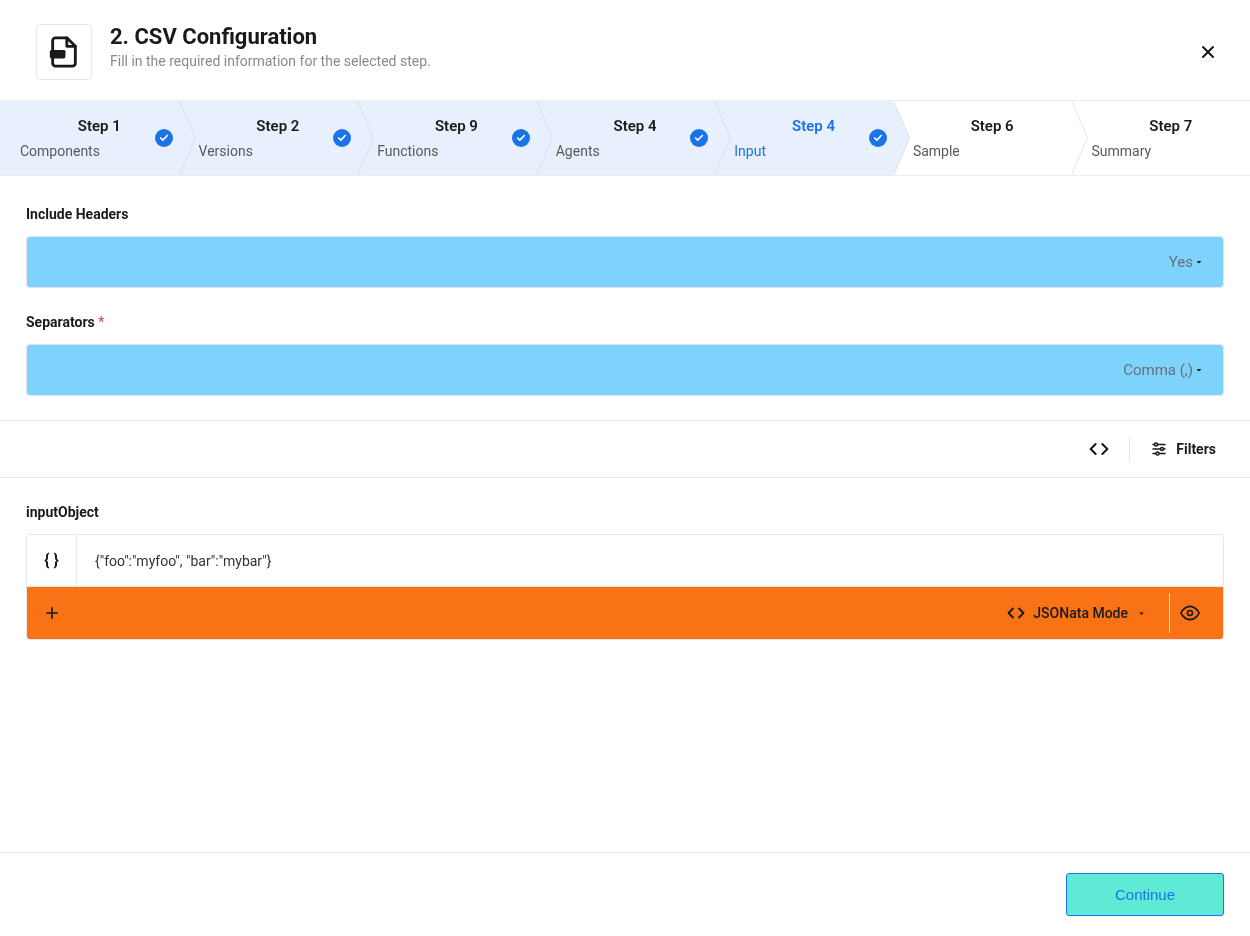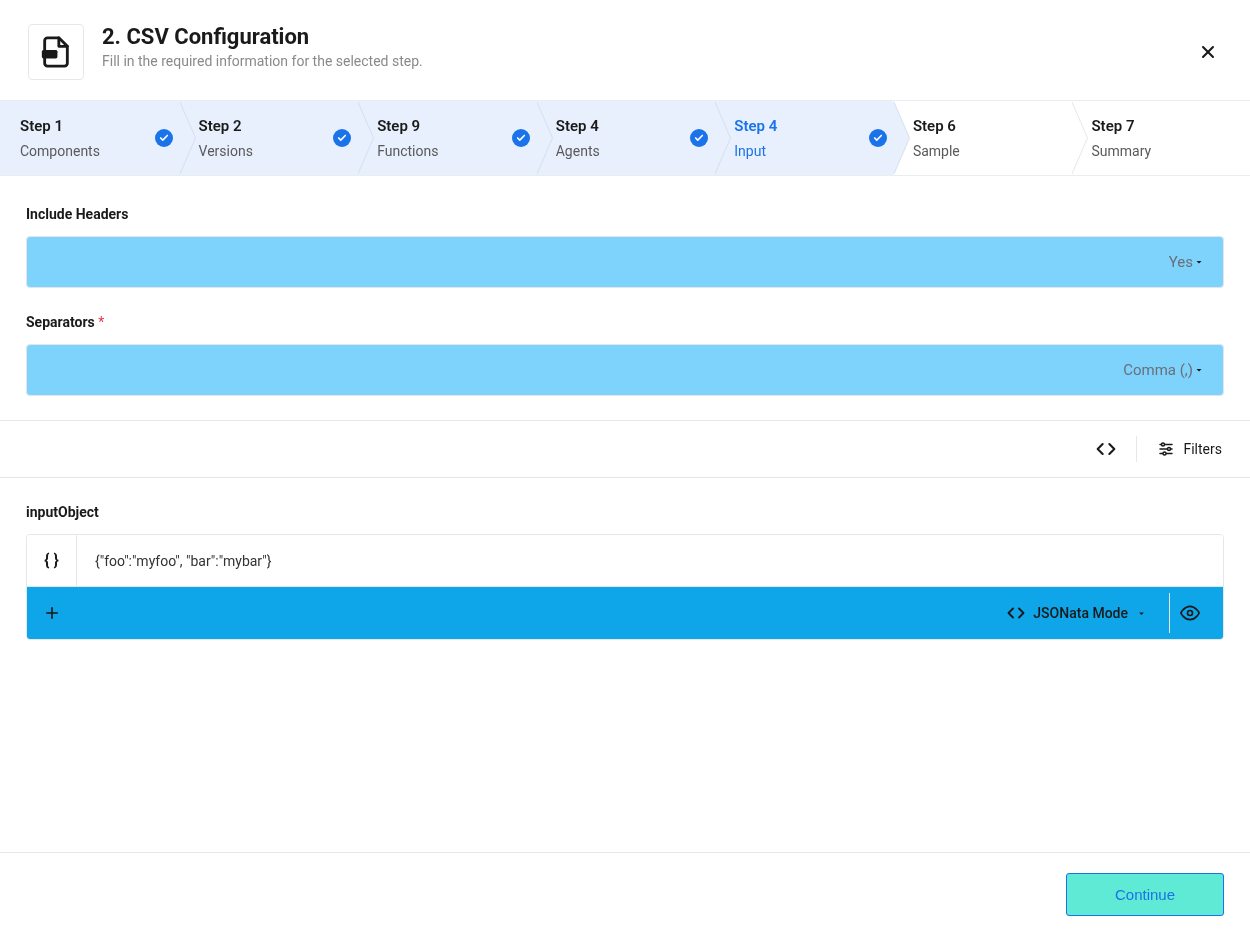--- a/index.html
+++ b/index.html
@@ -10,21 +10,21 @@
     body {
       font-family: -apple-system, BlinkMacSystemFont, "Segoe UI", Roboto, "Helvetica Neue", Arial, sans-serif;
       width: 1250px;
       background: #fff;
       color: #1a1a1a;
       position: relative;
     }
     .header {
       display: flex;
       align-items: flex-start;
-      padding: 24px 28px 20px 28px;
+      padding: 24px 28px 20px 36px;
       position: relative;
     }
     .header-icon-box {
       width: 56px;
       height: 56px;
       border: 1px solid #e5e7eb;
       border-radius: 4px;
       display: flex;
       align-items: center;
       justify-content: center;
@@ -102,20 +102,21 @@
       border-left-color: #e5e7eb;
     }
     .step.last::after,
     .step.last::before {
       display: block;
     }
     .step-title {
       font-size: 15px;
       font-weight: 600;
       color: #1a1a1a;
+      text-align: center;
     }
     .step.active .step-title {
       color: #1a73e8;
     }
     .step-label {
       font-size: 14px;
       color: #5a5a5a;
       margin-top: 8px;
     }
     .step.active .step-label {
@@ -164,25 +165,26 @@
       justify-content: flex-end;
       align-items: center;
       cursor: pointer;
       margin-bottom: 26px;
       background: #7dd3fc;
     }
 
     .toolbar-strip {
       border-top: 1px solid #e5e7eb;
       border-bottom: 1px solid #e5e7eb;
-      padding: 14px 20px;
+      padding: 14px 26px;
       display: flex;
       justify-content: flex-end;
       align-items: center;
       gap: 12px;
+      font-weight: bold;
     }
     .tool-btn {
       display: flex;
       align-items: center;
       gap: 8px;
       padding: 4px 8px;
       cursor: pointer;
       font-size: 14px;
       color: #1a1a1a;
     }
@@ -230,21 +232,21 @@
       color: #333;
       outline: none;
       background: #fff;
       font-family: inherit;
     }
     .input-row2 {
       display: flex;
       align-items: center;
       height: 52px;
       justify-content: space-between;
-      background: #0ea5e9;
+      background: #f97316;
     }
     .row2-left {
       width: 50px;
       height: 100%;
       display: flex;
       align-items: center;
       justify-content: center;
       cursor: pointer;
     }
     .row2-right {

